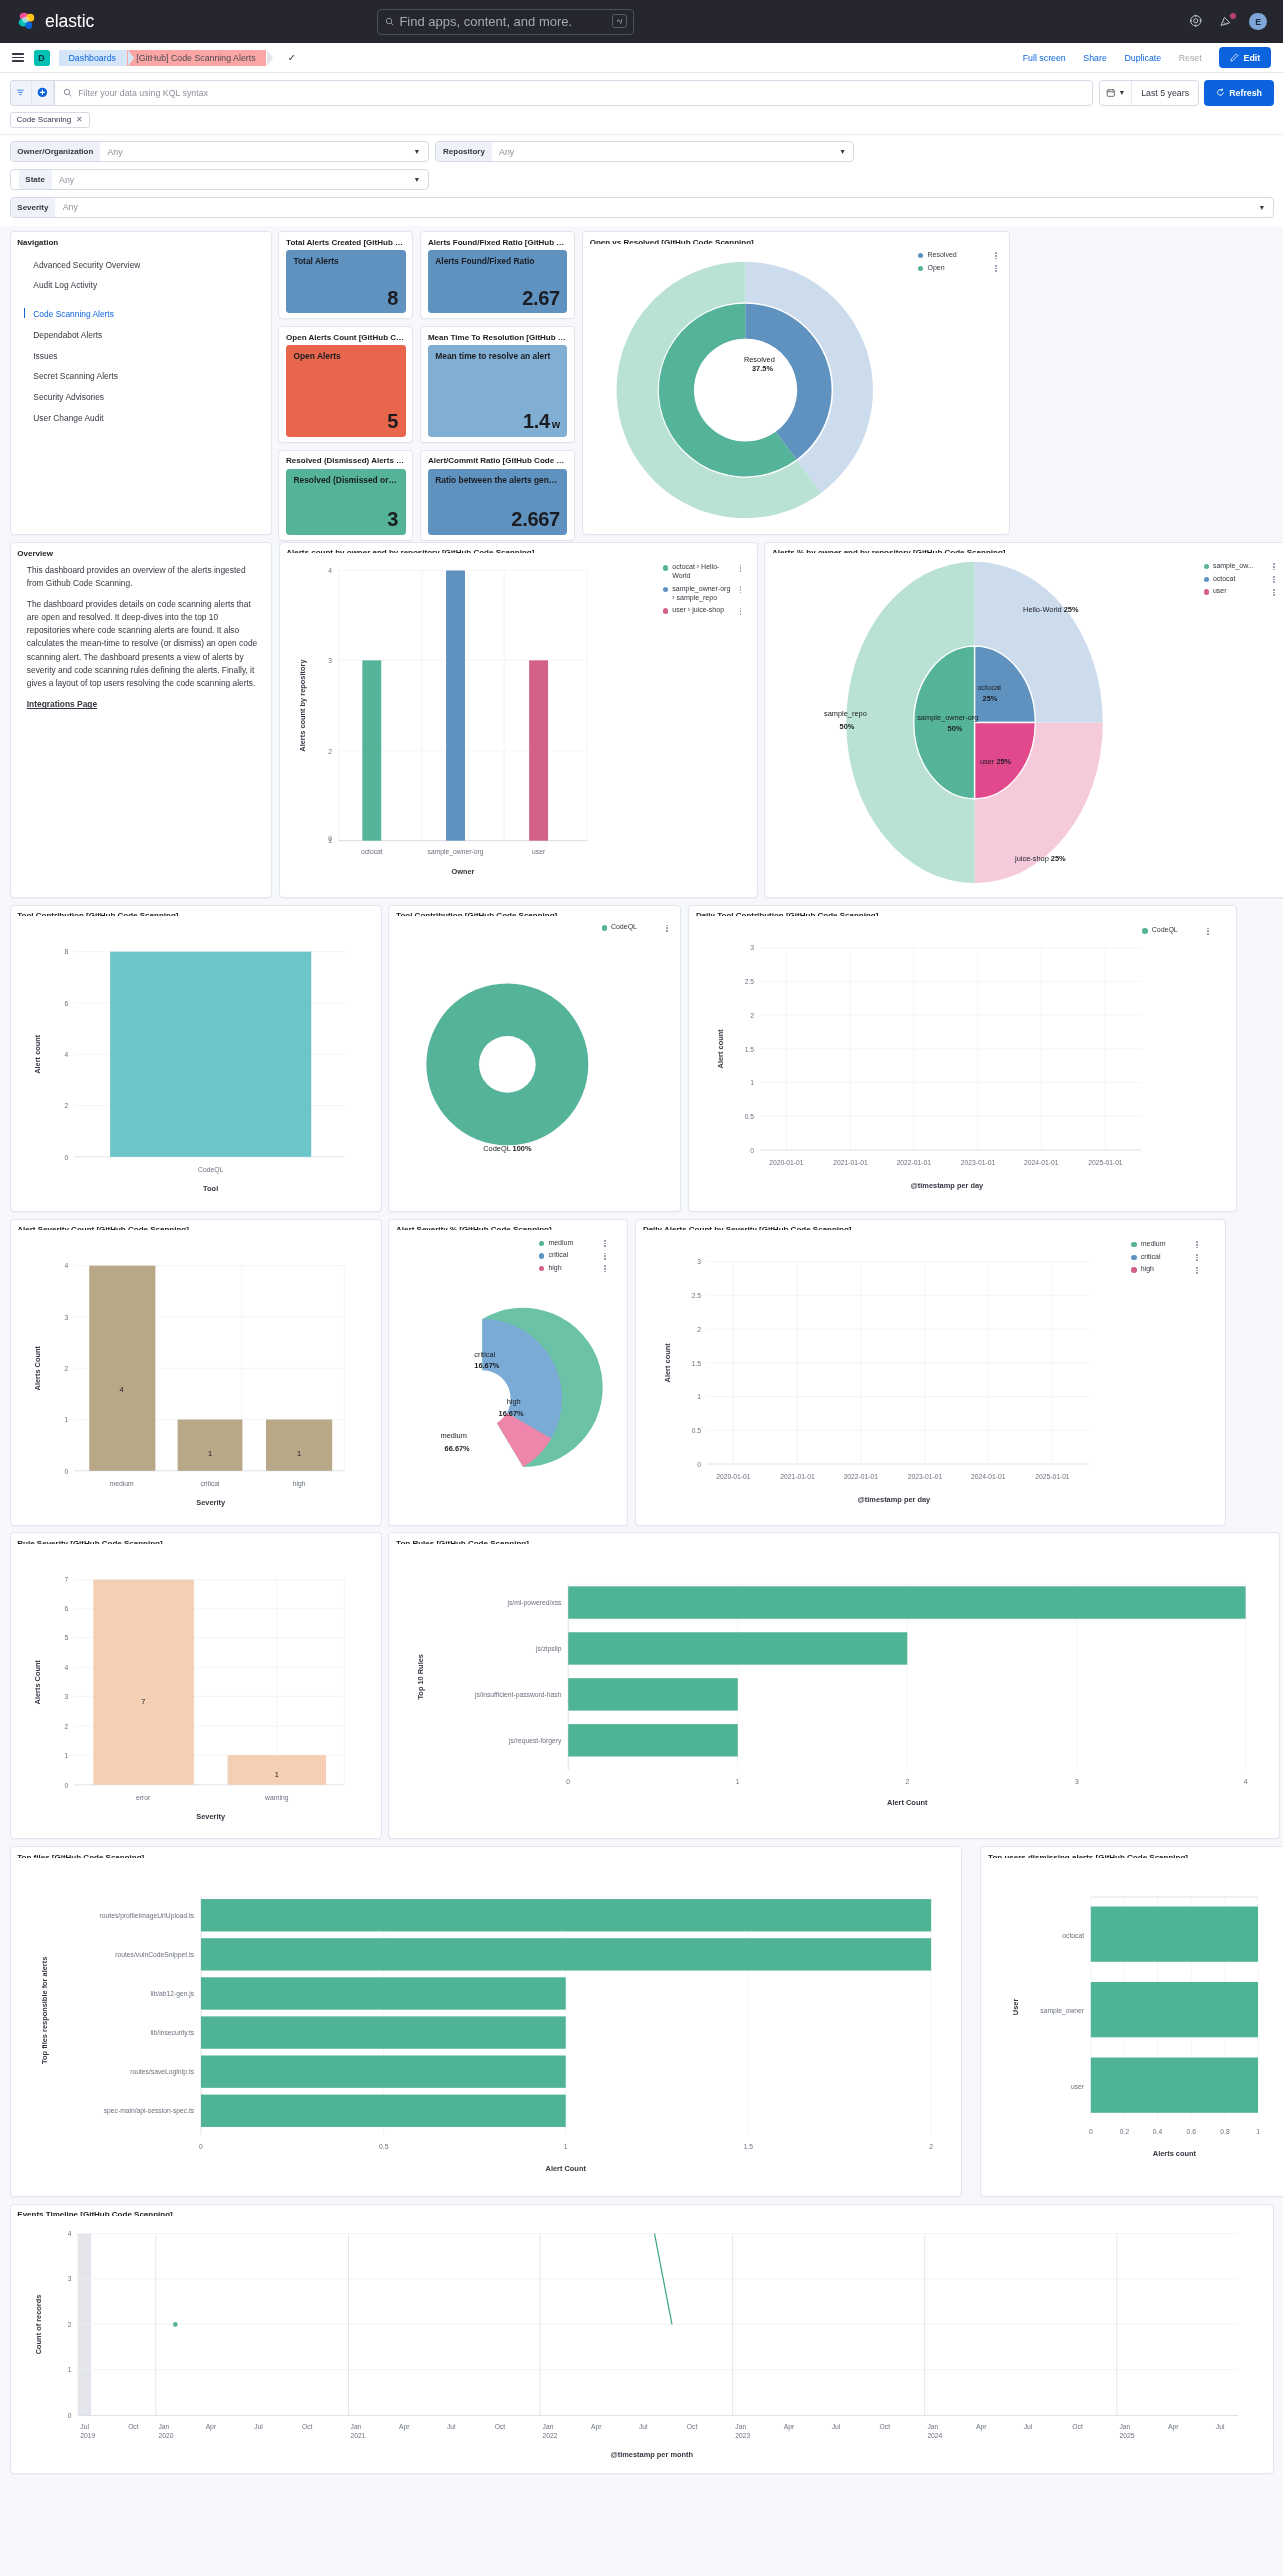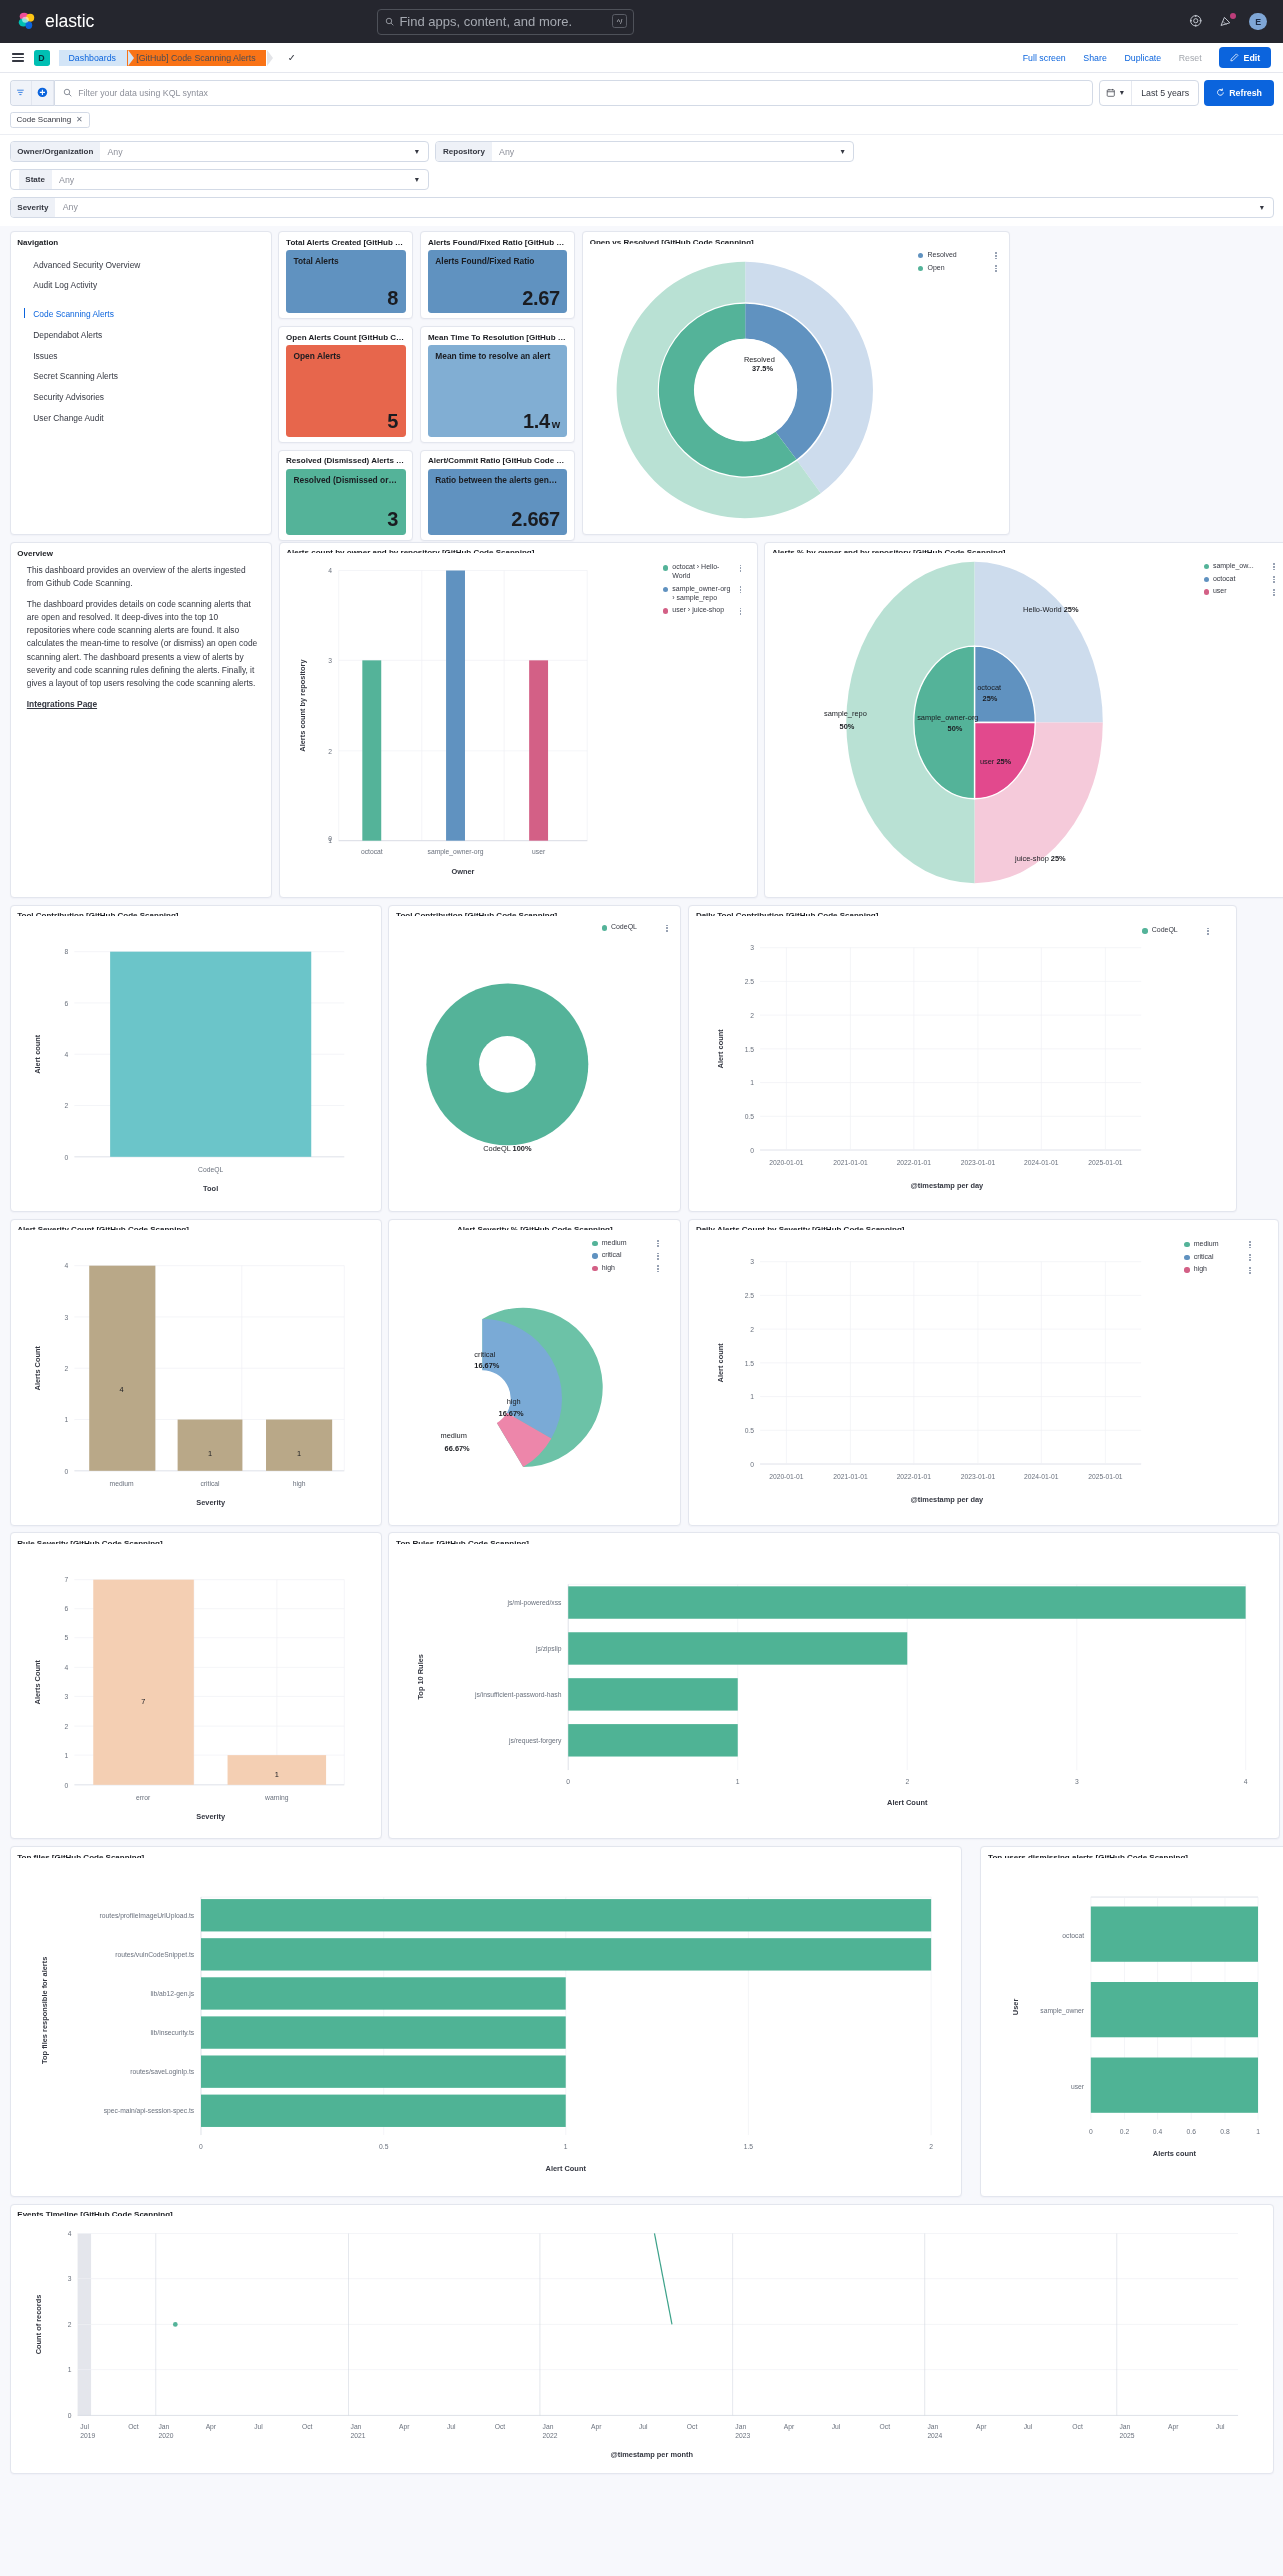--- a/index.html
+++ b/index.html
@@ -67,21 +67,21 @@
   .crumbs { display:flex; align-items:center; }
   .crumb {
     font-size:8.8px; padding: 2.7px 10.8px 2.7px 9.5px; position:relative;
     background:#d3e5f7; color:#0b64dd; height:16px; display:flex; align-items:center;
   }
   .crumb::after {
     content:''; position:absolute; right:-6.8px; top:0;
     border-top:8px solid transparent; border-bottom:8px solid transparent;
     border-left:6.8px solid #d3e5f7; z-index:2;
   }
-  .crumb.last { background:#f97316; color:#4a4c55; }
+  .crumb.last { background:#fca5a5; color:#4a4c55; }
   .crumb.last::after { border-left-color:#e3e4e8; }
   .crumb-check { margin-left: 12px; color:#343741; font-size:9.5px; }
   .bc-right { margin-left:auto; display:flex; align-items:center; gap:17.6px; }
   .bc-link { color:#0b64dd; font-size:8.8px; cursor:pointer; }
   .bc-link.disabled { color:#a2a6ad; }
   .edit-btn {
     background:#0b64dd; color:#fff; font-size:8.8px; font-weight:bold;
     border-radius:4px; padding: 5.4px 10.8px; display:flex; align-items:center; gap:4.7px;
     cursor:pointer;
   }
@@ -754,21 +754,21 @@
           <text x="76" y="356" class="ax-tick" text-anchor="end">0</text>
           <text x="155" y="374" class="ax-tick" text-anchor="middle">medium</text>
           <text x="286" y="374" class="ax-tick" text-anchor="middle">critical</text>
           <text x="418" y="374" class="ax-tick" text-anchor="middle">high</text>
           <text x="287" y="402" class="ax-title" text-anchor="middle">Severity</text>
           <text x="34" y="200" class="ax-title" text-anchor="middle" transform="rotate(-90 34 200)">Alerts Count</text>
         </svg>
       </div>
     </div>
 
-    <div class="panel" style="width:293px;height:307px;align-items:center;">
+    <div class="panel" style="width:240px;height:307px;">
       <div class="panel-title">Alert Severity % [GitHub Code Scanning]</div>
       <div class="panel-body">
         <svg width="278" height="286" viewBox="0 0 412 423">
           <g transform="translate(128,245)">
 
             <path d="M 0,-118 A 118,118 0 1 1 60.5,101.4 L 21.5,36 A 42,42 0 1 0 0,-42 Z" fill="#6cc2a7"></path>
 
             <path d="M 0,-118 A 118,118 0 0 1 102.2,59 L 36.4,21 A 42,42 0 0 0 0,-42 Z" fill="#7aaad6"></path>
 
             <path d="M 102.2,59 A 118,118 0 0 1 60.5,101.4 L 21.5,36 A 42,42 0 0 0 36.4,21 Z" fill="#ed86aa"></path>

